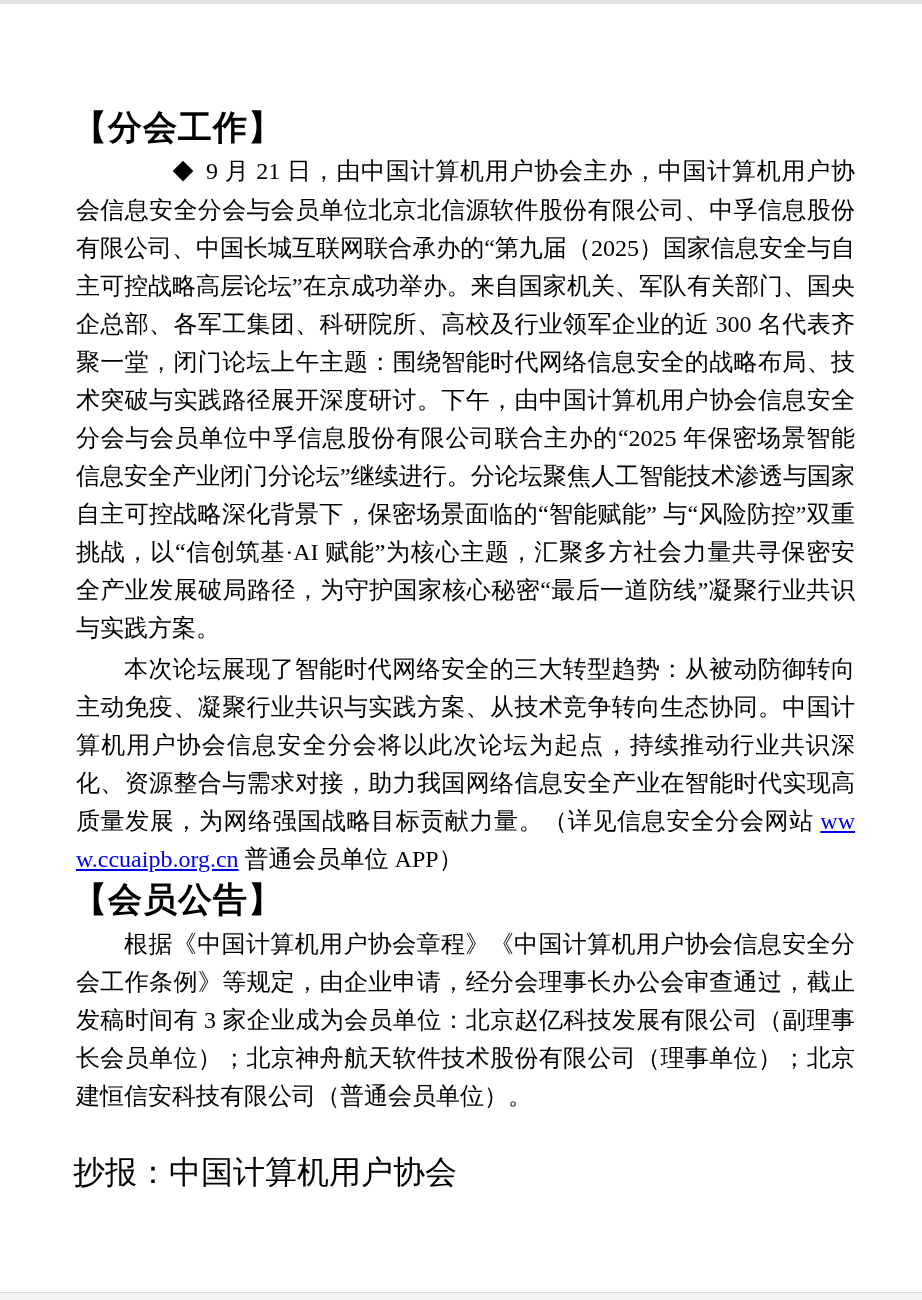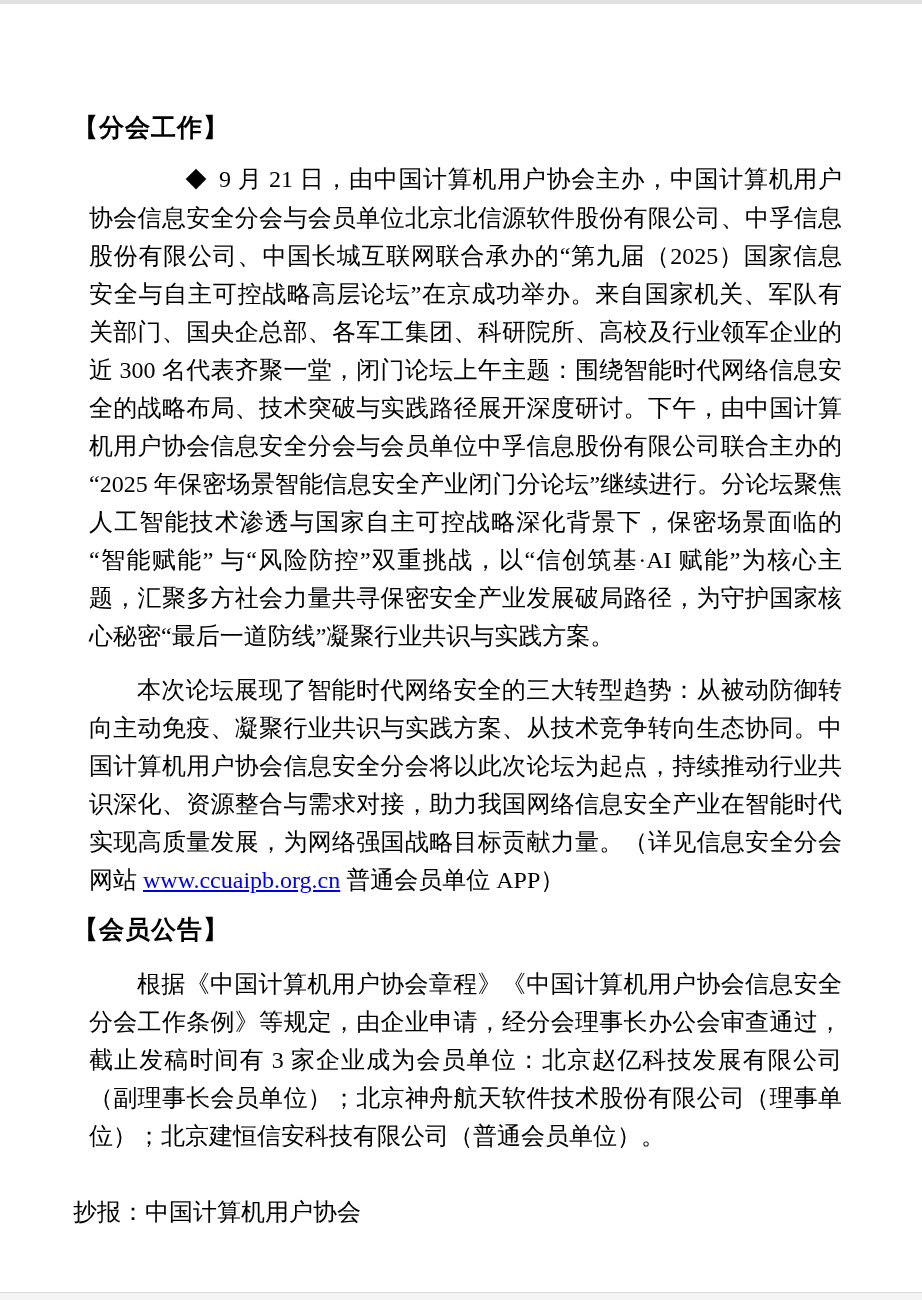--- a/index.html
+++ b/index.html
@@ -18,49 +18,49 @@
   .edge-bottom{
     position:absolute;bottom:0;left:0;width:922px;height:7px;
     background:#f4f4f5;border-top:1px solid #d9d9d9;
   }
   .content{
     position:absolute;left:73px;top:110px;width:785px;
   }
   .section-heading{
     font-family:"Liberation Sans", sans-serif;
     font-weight:900;
-    font-size:25px;
+    font-size:34px;
     line-height:34px;
     margin:0 0 8px 0;
     letter-spacing:1px;
     color:#000000;
   }
   .section-heading.second{margin-top:7px;margin-bottom:6px;font-family:Liberation Mono, monospace;}
   p.body-para{
     font-size:24px;
     line-height:38px;
-    margin:16px;
+    margin:3px;
     text-align:justify;
     text-indent:2em;
     word-break:break-all;
   }
   .diamond{
     display:inline-block;
     margin-right:12px;
     font-size:22px;
   }
   a.site-link{
     text-decoration:underline;
     cursor:pointer;
   }
   .footer-block{
     margin-top:38px;
   }
   .footer-line{
-    font-size:24px;
+    font-size:32px;
     line-height:38px;
     margin:0;
     text-align:left;
   }
 </style>
 </head>
 <body>
 
 <div class="page">
   <div class="edge-top"></div>

